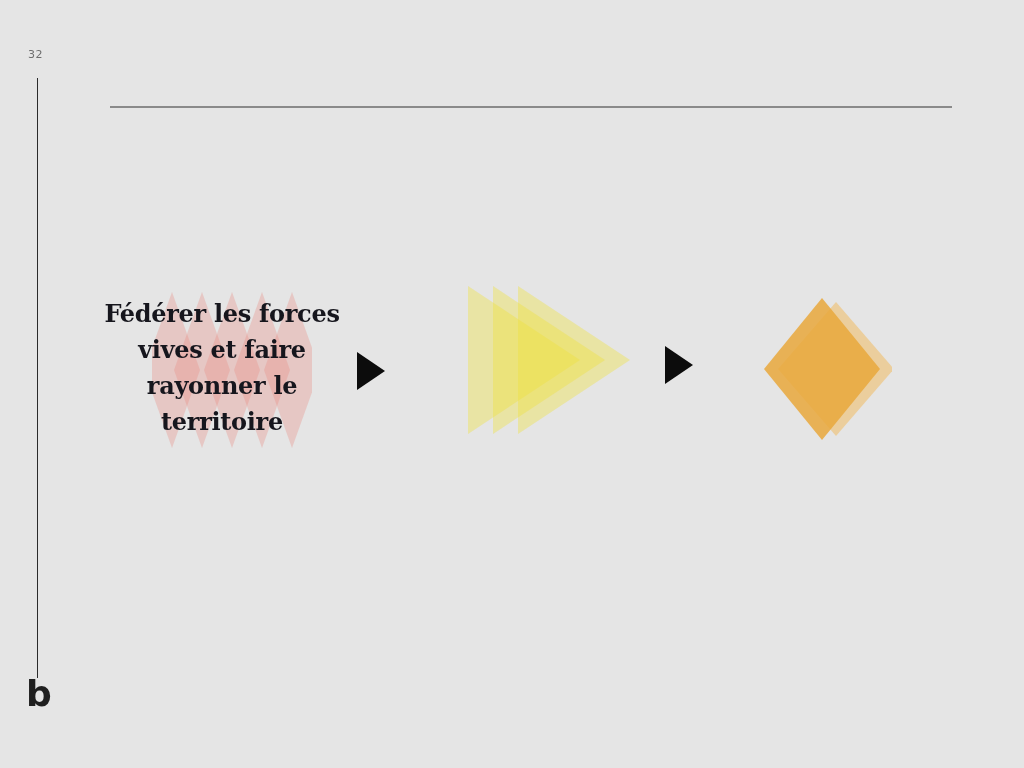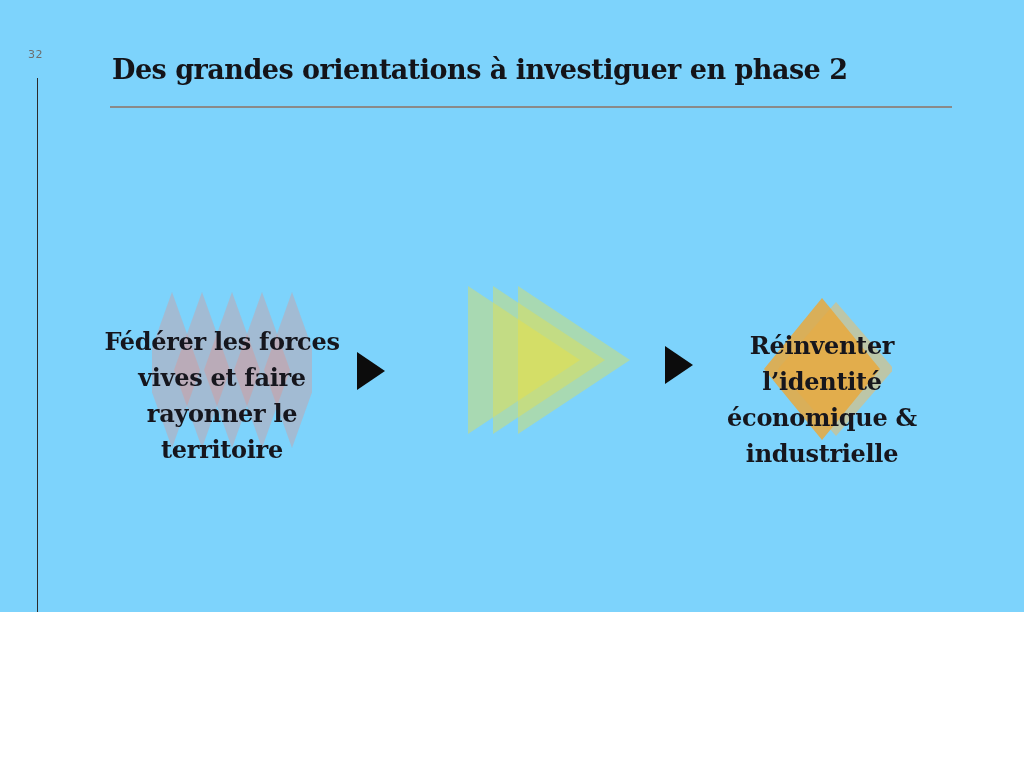--- a/index.html
+++ b/index.html
@@ -1,20 +1,20 @@
 <!DOCTYPE html>
 <html><head>
 <meta charset="utf-8">
 <style>
   html, body { margin: 0; padding: 0; background: #ffffff; }
   .slide {
     position: relative;
     width: 1024px;
-    height: 612px;
-    background: #7dd3fc;
+    height: 768px;
+    background: #e5e5e5;
     overflow: hidden;
     font-family: "DejaVu Serif", serif;
   }
   .page-number {
     position: absolute;
     left: 28px;
     top: 48px;
     font-family: "DejaVu Sans", sans-serif;
     font-size: 11px;
     color: #6e6e6e;
@@ -73,40 +73,38 @@
   .card-2 { left: 381px; top: 306px; width: 270px; }
   .card-3 { left: 687px; top: 300px; width: 270px; }
   .orientation-label {
     font-family: "DejaVu Serif", serif;
     font-weight: bold;
     font-size: 24px;
     line-height: 36px;
     letter-spacing: -0.3px;
     color: #16161d;
     white-space: pre-line;
-    margin-top: 28px;
   }
   .arrow-icon {
     position: absolute;
     width: 28px;
     height: 40px;
   }
   .arrow-1 { left: 357px; top: 351px; }
   .arrow-2 { left: 665px; top: 345px; }
 </style>
 </head>
 <body>
 
 <div class="slide">
 
   <div class="page-number">32</div>
 
   <div class="vertical-rule"></div>
 
-  <h1 class="slide-title" style="margin:0; font-size:27px;">Des grandes orientations à investiguer en phase 2</h1>
 
   <div class="title-underline"></div>
 
   <svg class="shape-svg shape-pink" viewBox="0 0 160 156">
     <polygon points="20,0 48,78 20,156 -8,78" opacity="0.35" fill="#e88f88"></polygon>
     <polygon points="50,0 78,78 50,156 22,78" opacity="0.35" fill="#e88f88"></polygon>
     <polygon points="80,0 108,78 80,156 52,78" opacity="0.35" fill="#e88f88"></polygon>
     <polygon points="110,0 138,78 110,156 82,78" opacity="0.35" fill="#e88f88"></polygon>
     <polygon points="140,0 168,78 140,156 112,78" opacity="0.35" fill="#e88f88"></polygon>
   </svg>
@@ -123,26 +121,20 @@
   </svg>
 
   <div class="orientation-card card-1">
     <div class="orientation-label">Fédérer les forces
 vives et faire
 rayonner le
 territoire</div>
   </div>
 
 
-  <div class="orientation-card card-3">
-    <div class="orientation-label">Réinventer
-l’identité
-économique &amp;
-industrielle</div>
-  </div>
 
   <svg class="arrow-icon arrow-1" viewBox="0 0 28 40">
     <polygon points="0,1 28,20 0,39" fill="#0c0c0c"></polygon>
   </svg>
   <svg class="arrow-icon arrow-2" viewBox="0 0 28 40">
     <polygon points="0,1 28,20 0,39" fill="#0c0c0c"></polygon>
   </svg>
 
   <div class="brand-logo">b</div>
 

